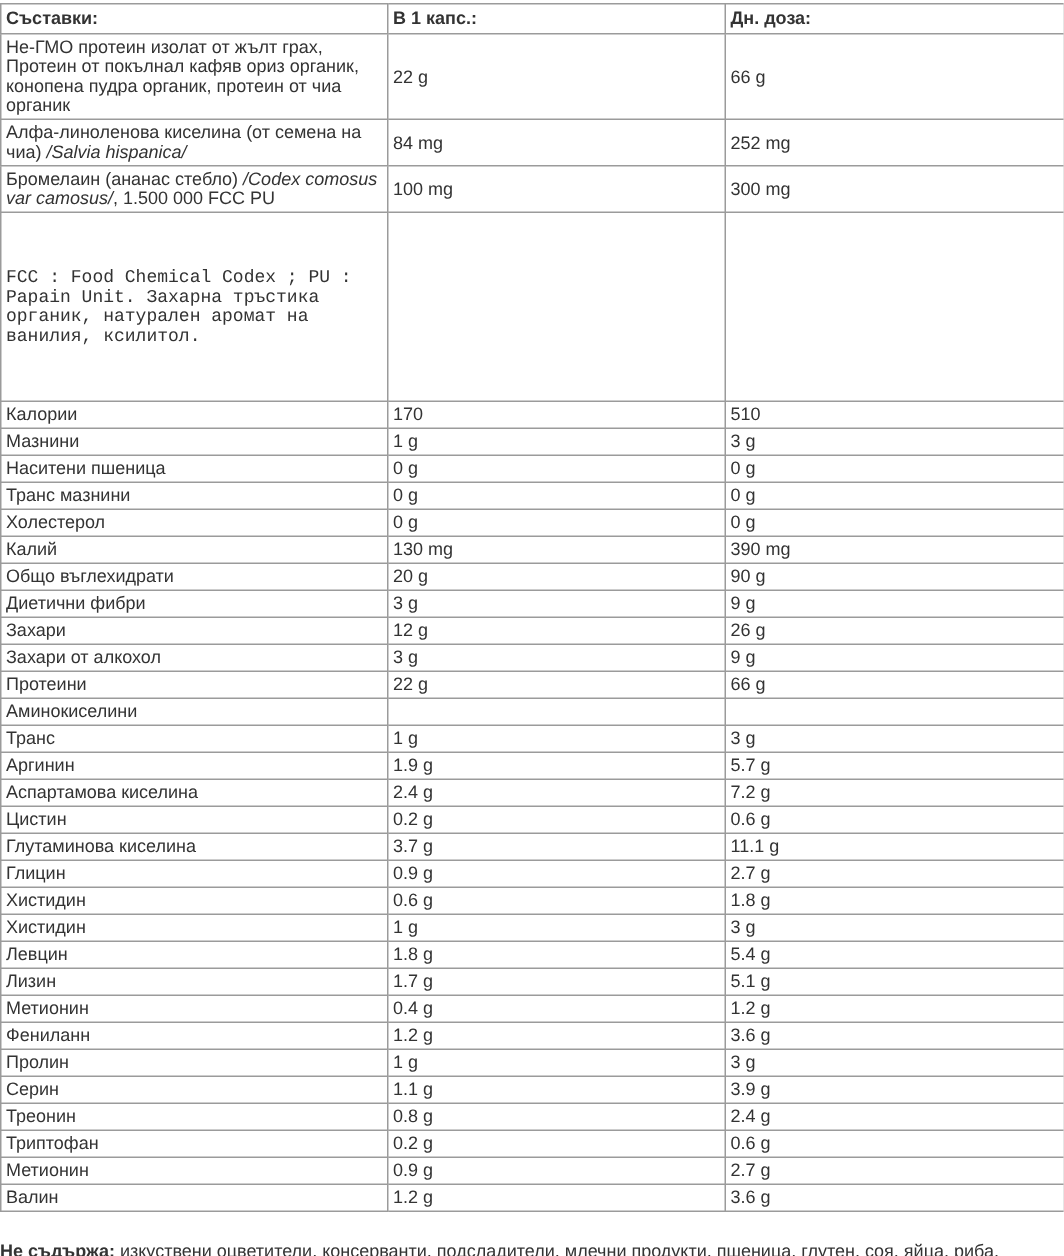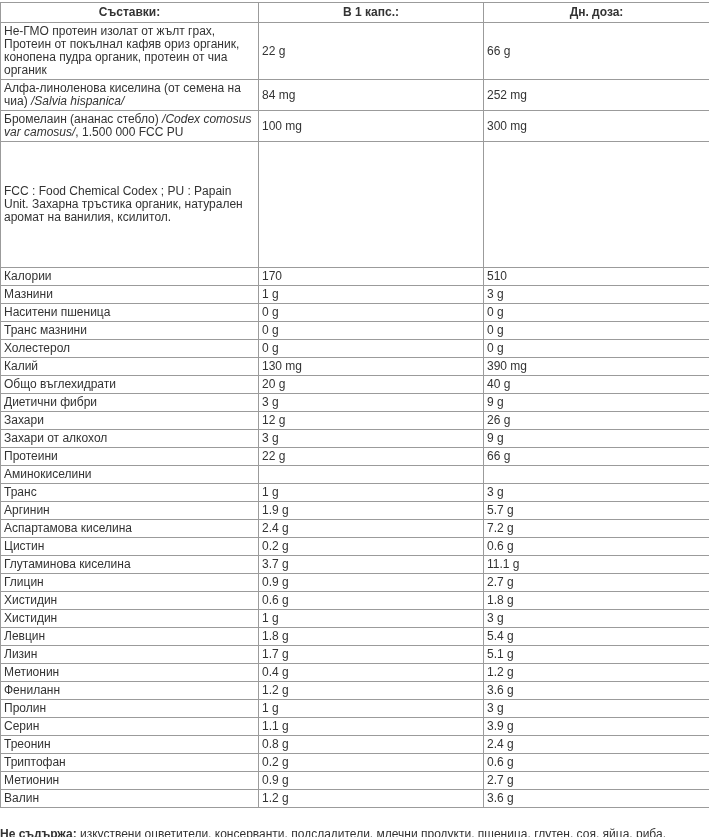--- a/index.html
+++ b/index.html
@@ -28,28 +28,28 @@
     line-height: 13px;
     padding: 2px 3px;
     text-align: left;
     vertical-align: middle;
     color: #333333;
     word-wrap: break-word;
   }
   table.nutrition th {
     font-weight: bold;
     height: 15px;
-    text-align: center;
   }
   table.nutrition td {
     font-weight: normal;
     height: 13px;
   }
   table.nutrition tr.note-row td {
     height: 121px;
+    font-family: Liberation Mono, monospace;
   }
   table.nutrition i {
   }
   .disclaimer {
     margin: 16px 0 0 0;
     font-size: 12px;
     line-height: 21px;
     color: #333333;
   }
   .disclaimer b {
@@ -121,21 +121,21 @@
           <td>0 g</td>
         </tr>
         <tr>
           <td><span>Калий</span></td>
           <td>130 mg</td>
           <td>390 mg</td>
         </tr>
         <tr>
           <td><span>Общо въглехидрати</span></td>
           <td>20 g</td>
-          <td>40 g</td>
+          <td>90 g</td>
         </tr>
         <tr>
           <td><span>Диетични фибри</span></td>
           <td>3 g</td>
           <td>9 g</td>
         </tr>
         <tr>
           <td><span>Захари</span></td>
           <td>12 g</td>
           <td>26 g</td>

